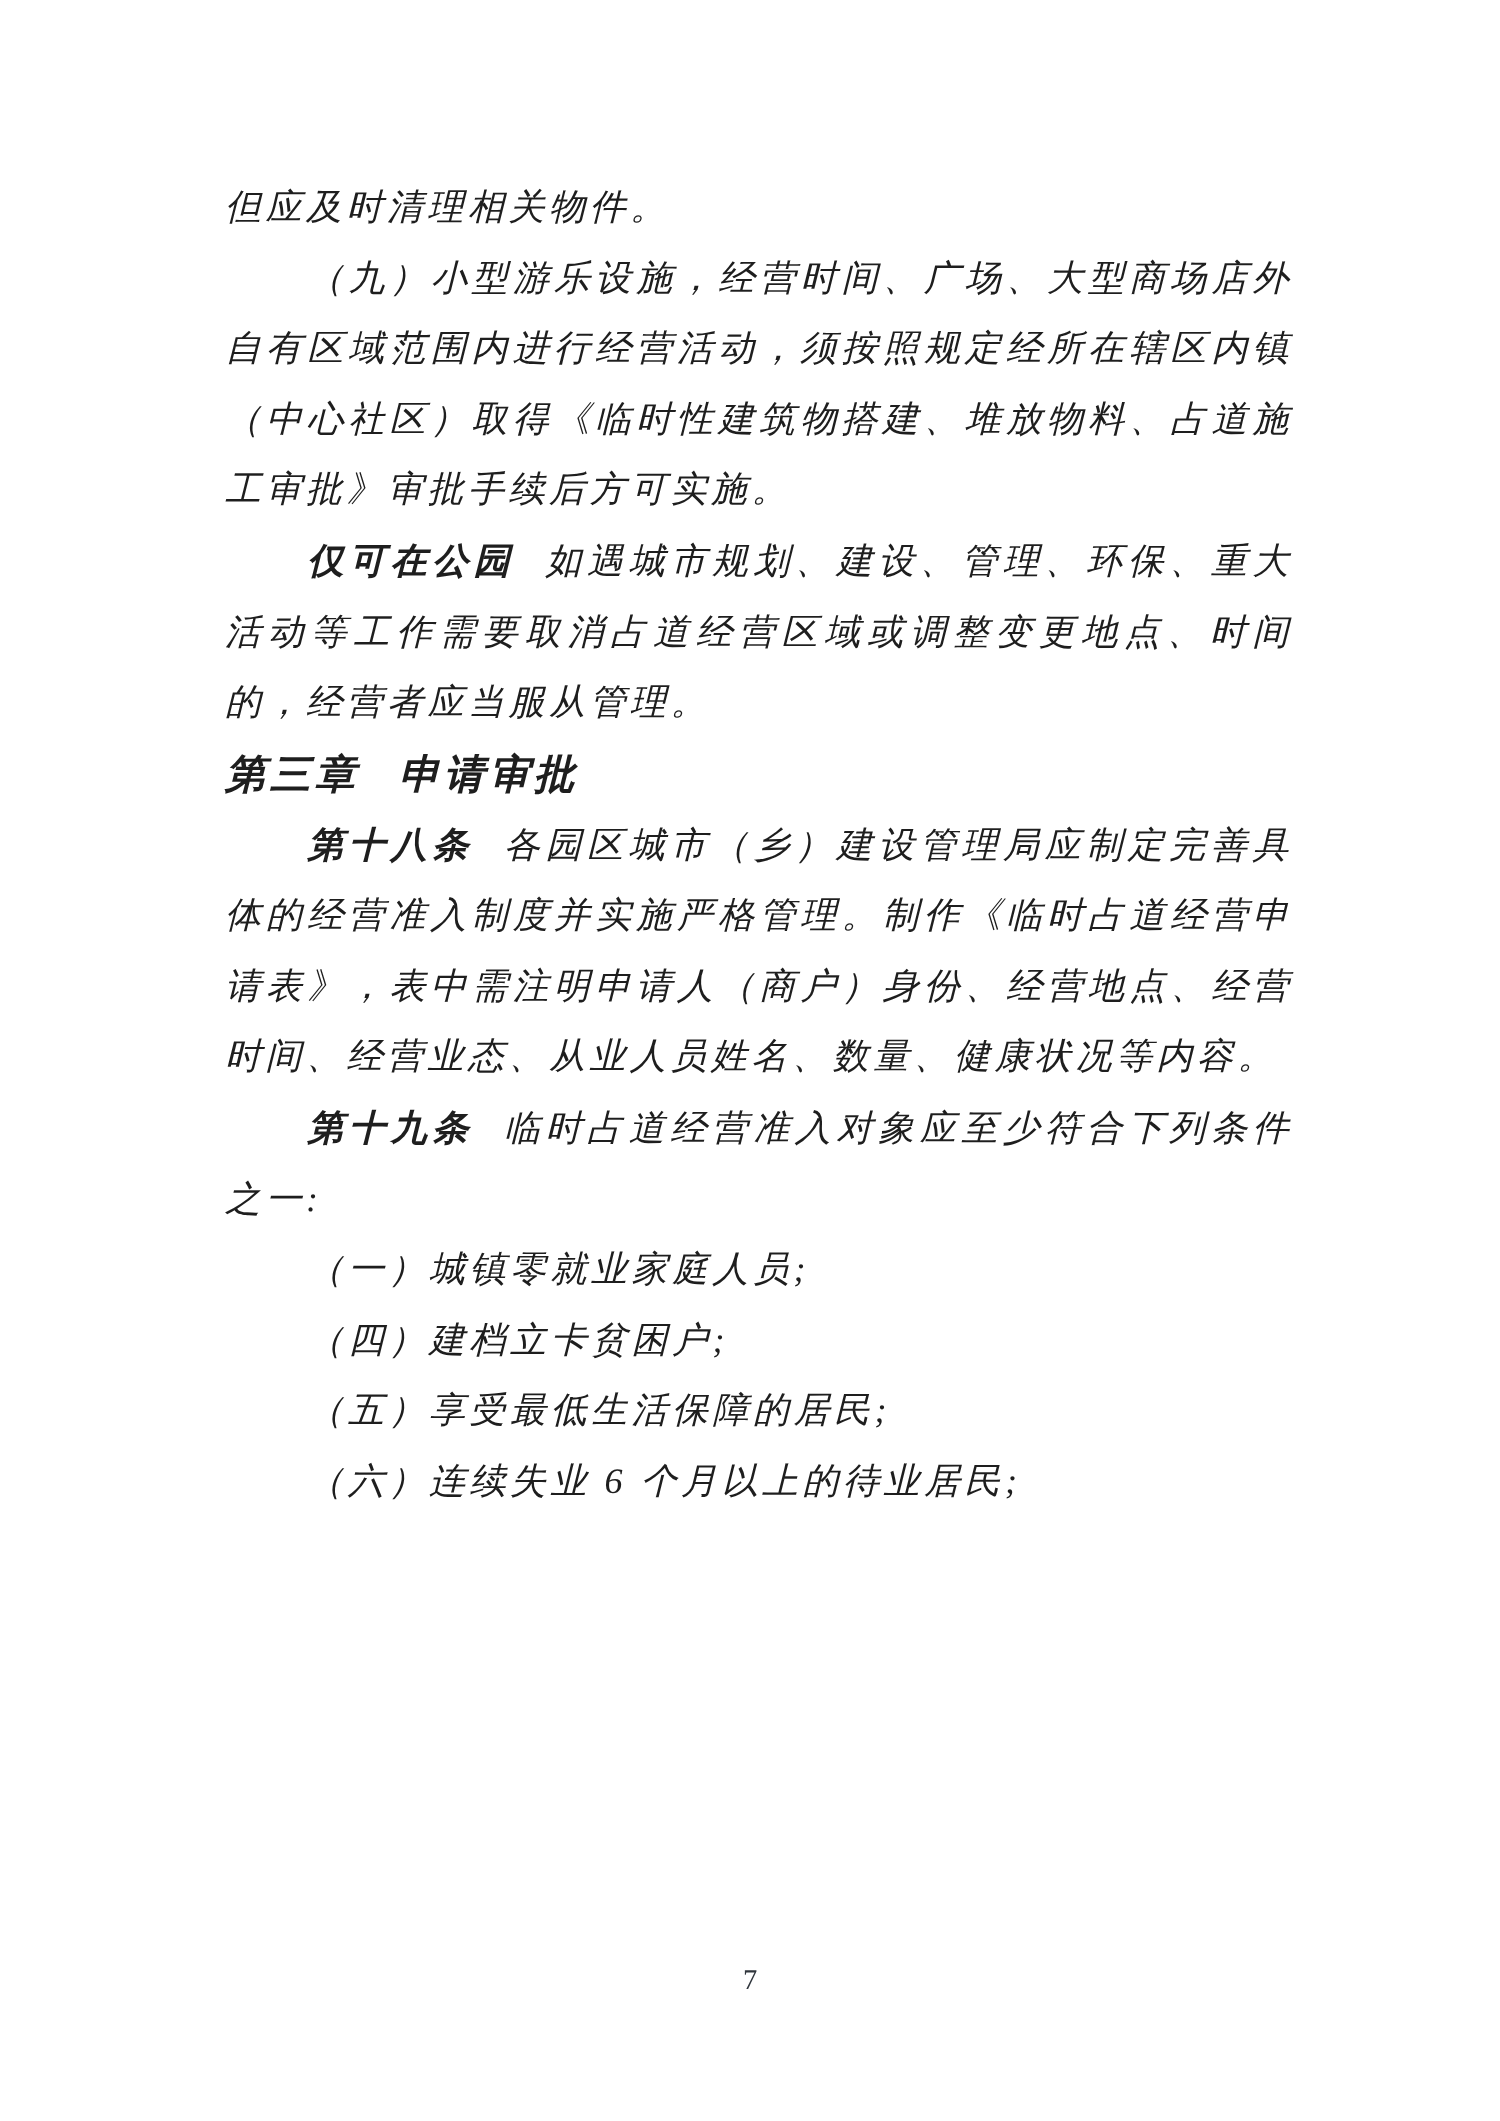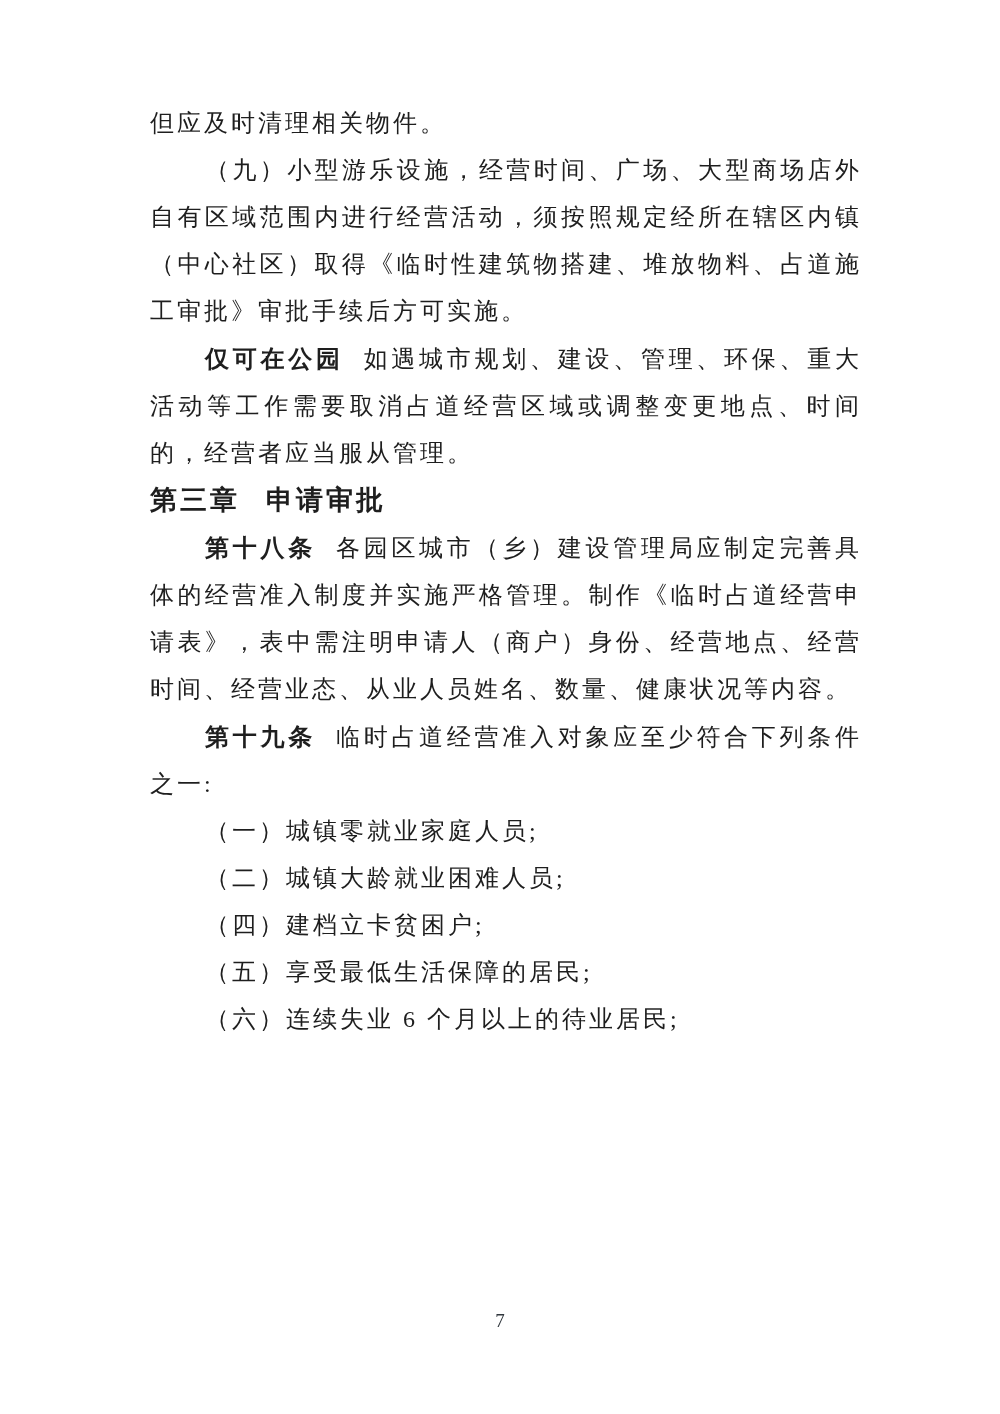--- a/index.html
+++ b/index.html
@@ -17,21 +17,22 @@
   }
   .page {
     position: absolute;
     inset: 0;
     background: #ffffff;
   }
   .content {
     position: absolute;
     left: 150px;
     width: 712px;
-    top: 100px;
+    top: 116px;
+    font-style: italic;
   }
   .para {
     margin: 0;
     font-size: 24px;
     line-height: 47px;
     letter-spacing: 3px;
     text-align: justify;
     text-justify: inter-character;
   }
   .indent {
@@ -77,21 +78,20 @@
     <p class="para indent"><span class="lead">仅可在公园</span><span>如遇城市规划、建设、管理、环保、重大活动等工作需要取消占道经营区域或调整变更地点、时间的，经营者应当服从管理。</span></p>
 
     <h2 class="chapter"><span class="chapter-num">第三章</span><span>申请审批</span></h2>
 
 
     <p class="para indent"><span class="lead">第十八条</span><span>各园区城市（乡）建设管理局应制定完善具体的经营准入制度并实施严格管理。制作《临时占道经营申请表》，表中需注明申请人（商户）身份、经营地点、经营时间、经营业态、从业人员姓名、数量、健康状况等内容。</span></p>
 
     <p class="para indent"><span class="lead">第十九条</span><span>临时占道经营准入对象应至少符合下列条件之一:</span></p>
 
     <p class="para indent">（一）城镇零就业家庭人员;</p>
-    <p class="para indent">（二）城镇大龄就业困难人员;</p>
     <p class="para indent">（四）建档立卡贫困户;</p>
     <p class="para indent">（五）享受最低生活保障的居民;</p>
     <p class="para indent">（六）连续失业 6 个月以上的待业居民;</p>
 
   </div>
 
   <div class="page-number">7</div>
 </div>
 
 </body></html>

